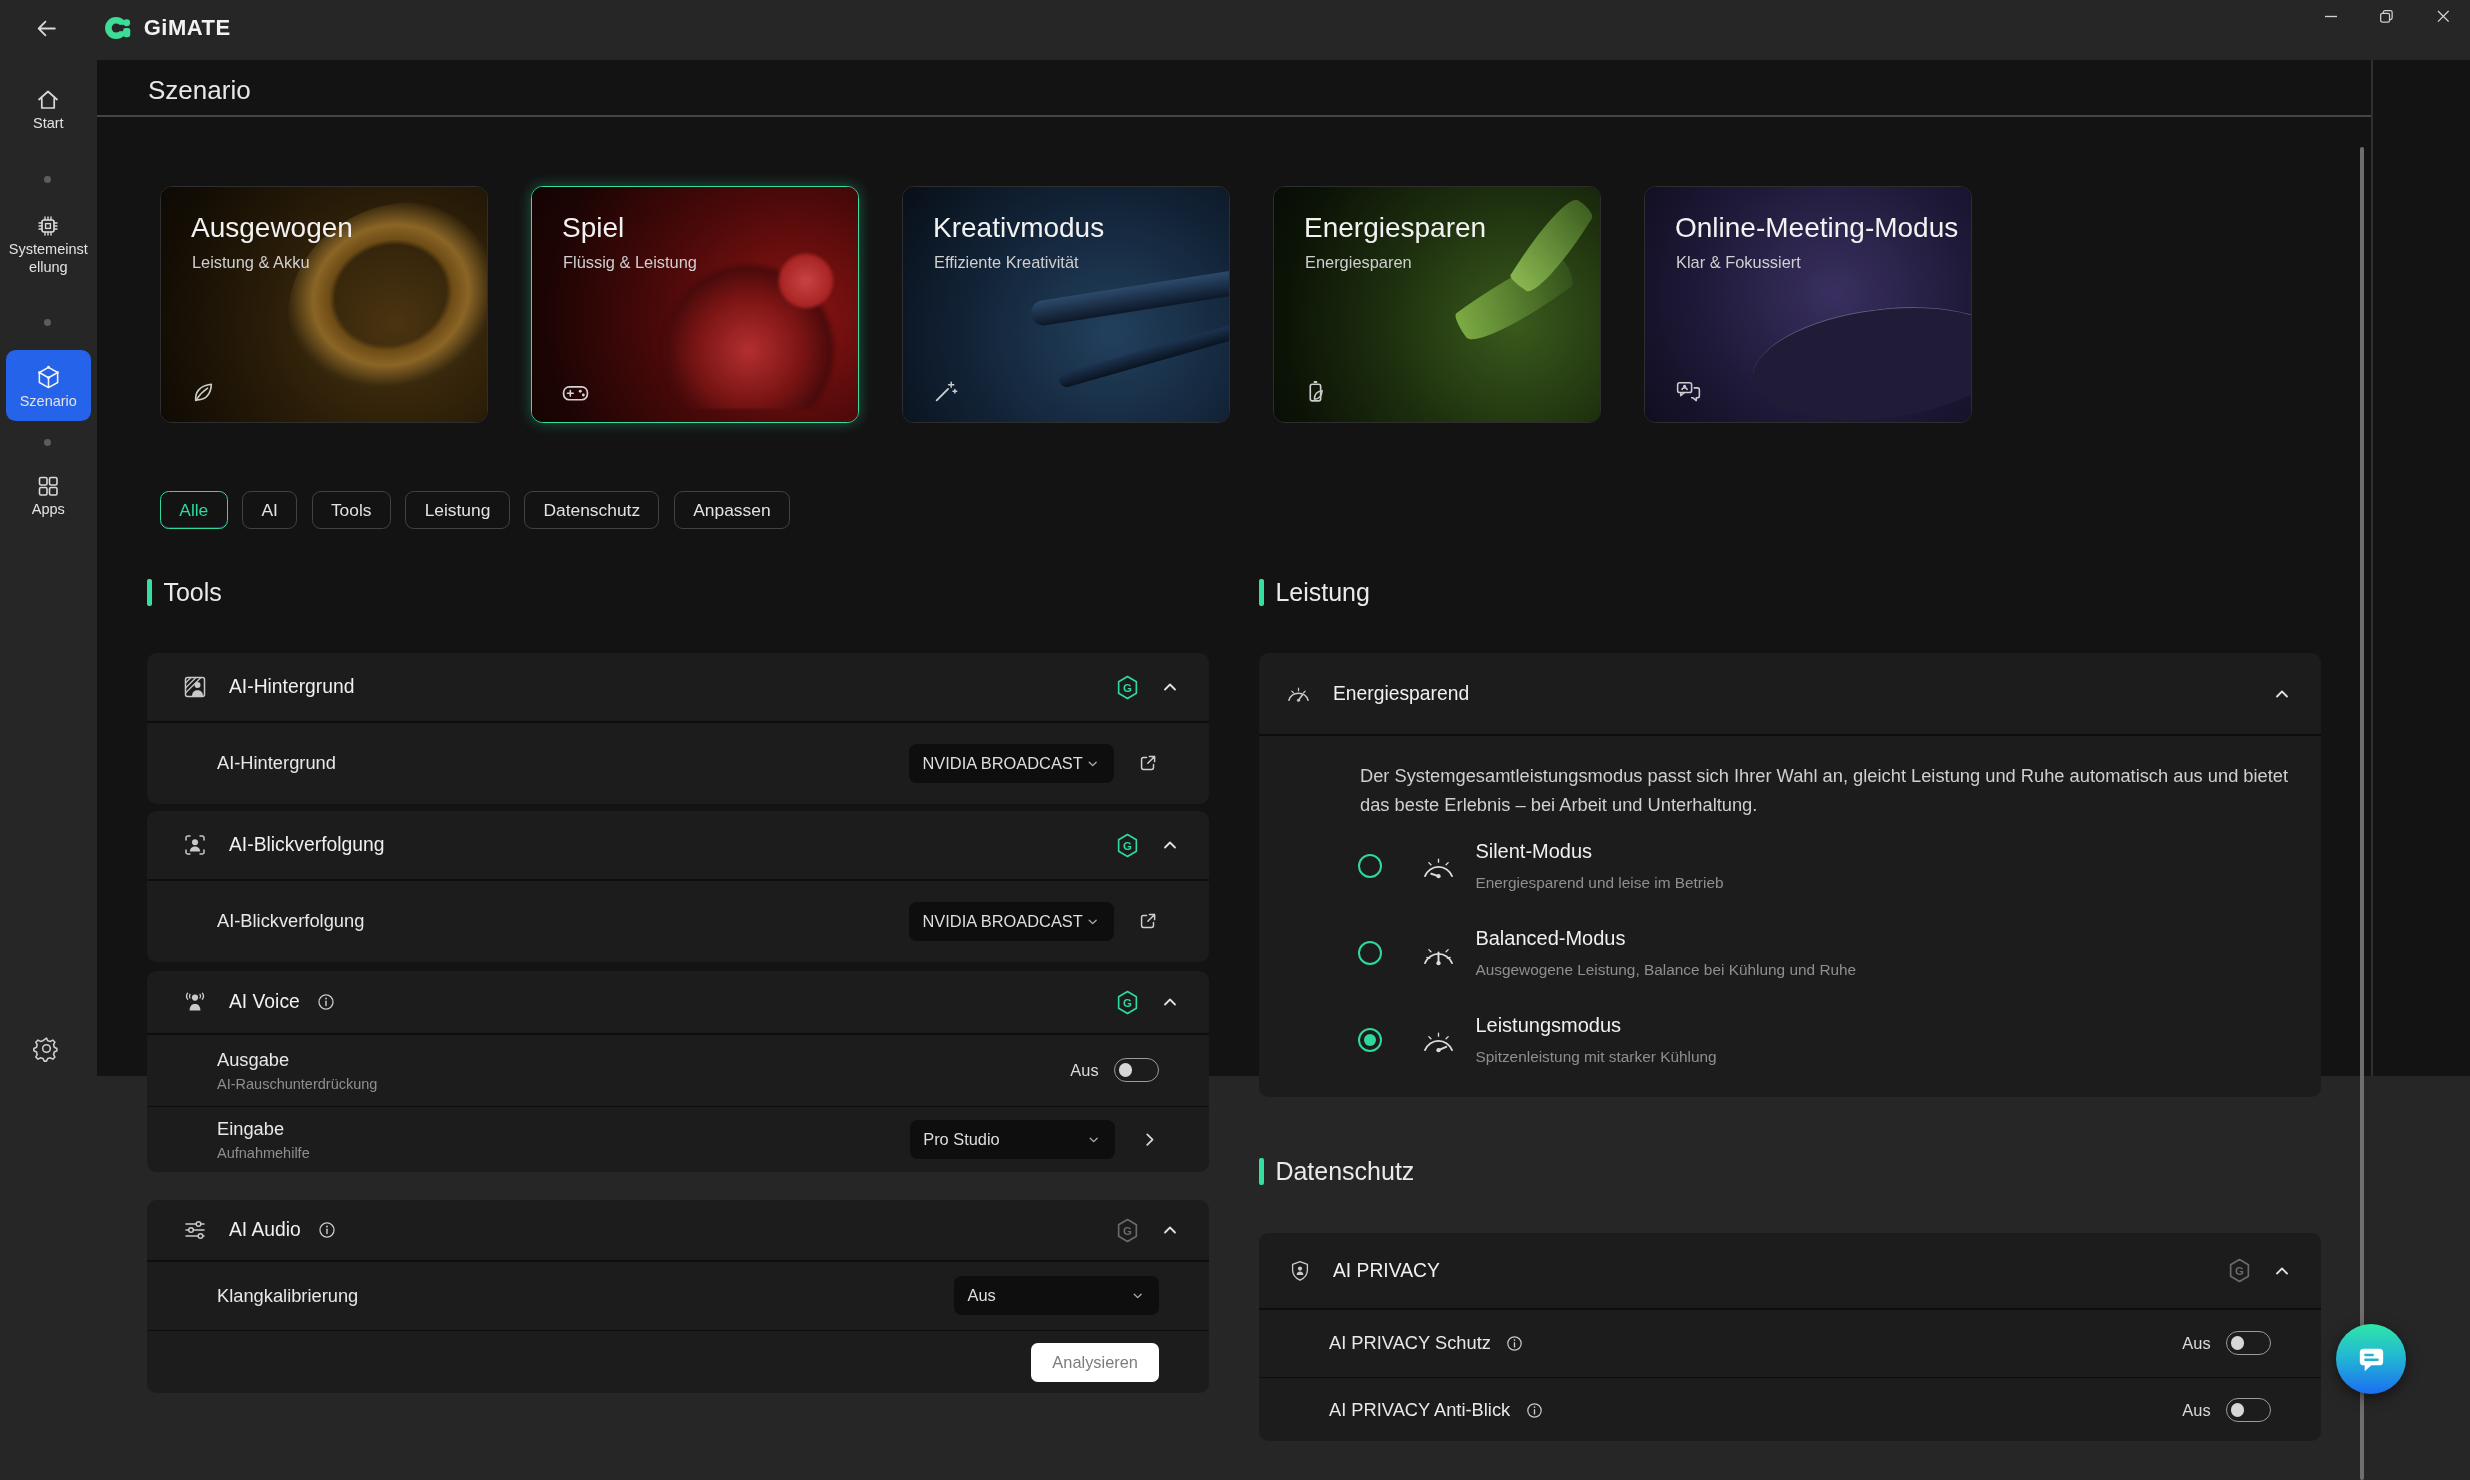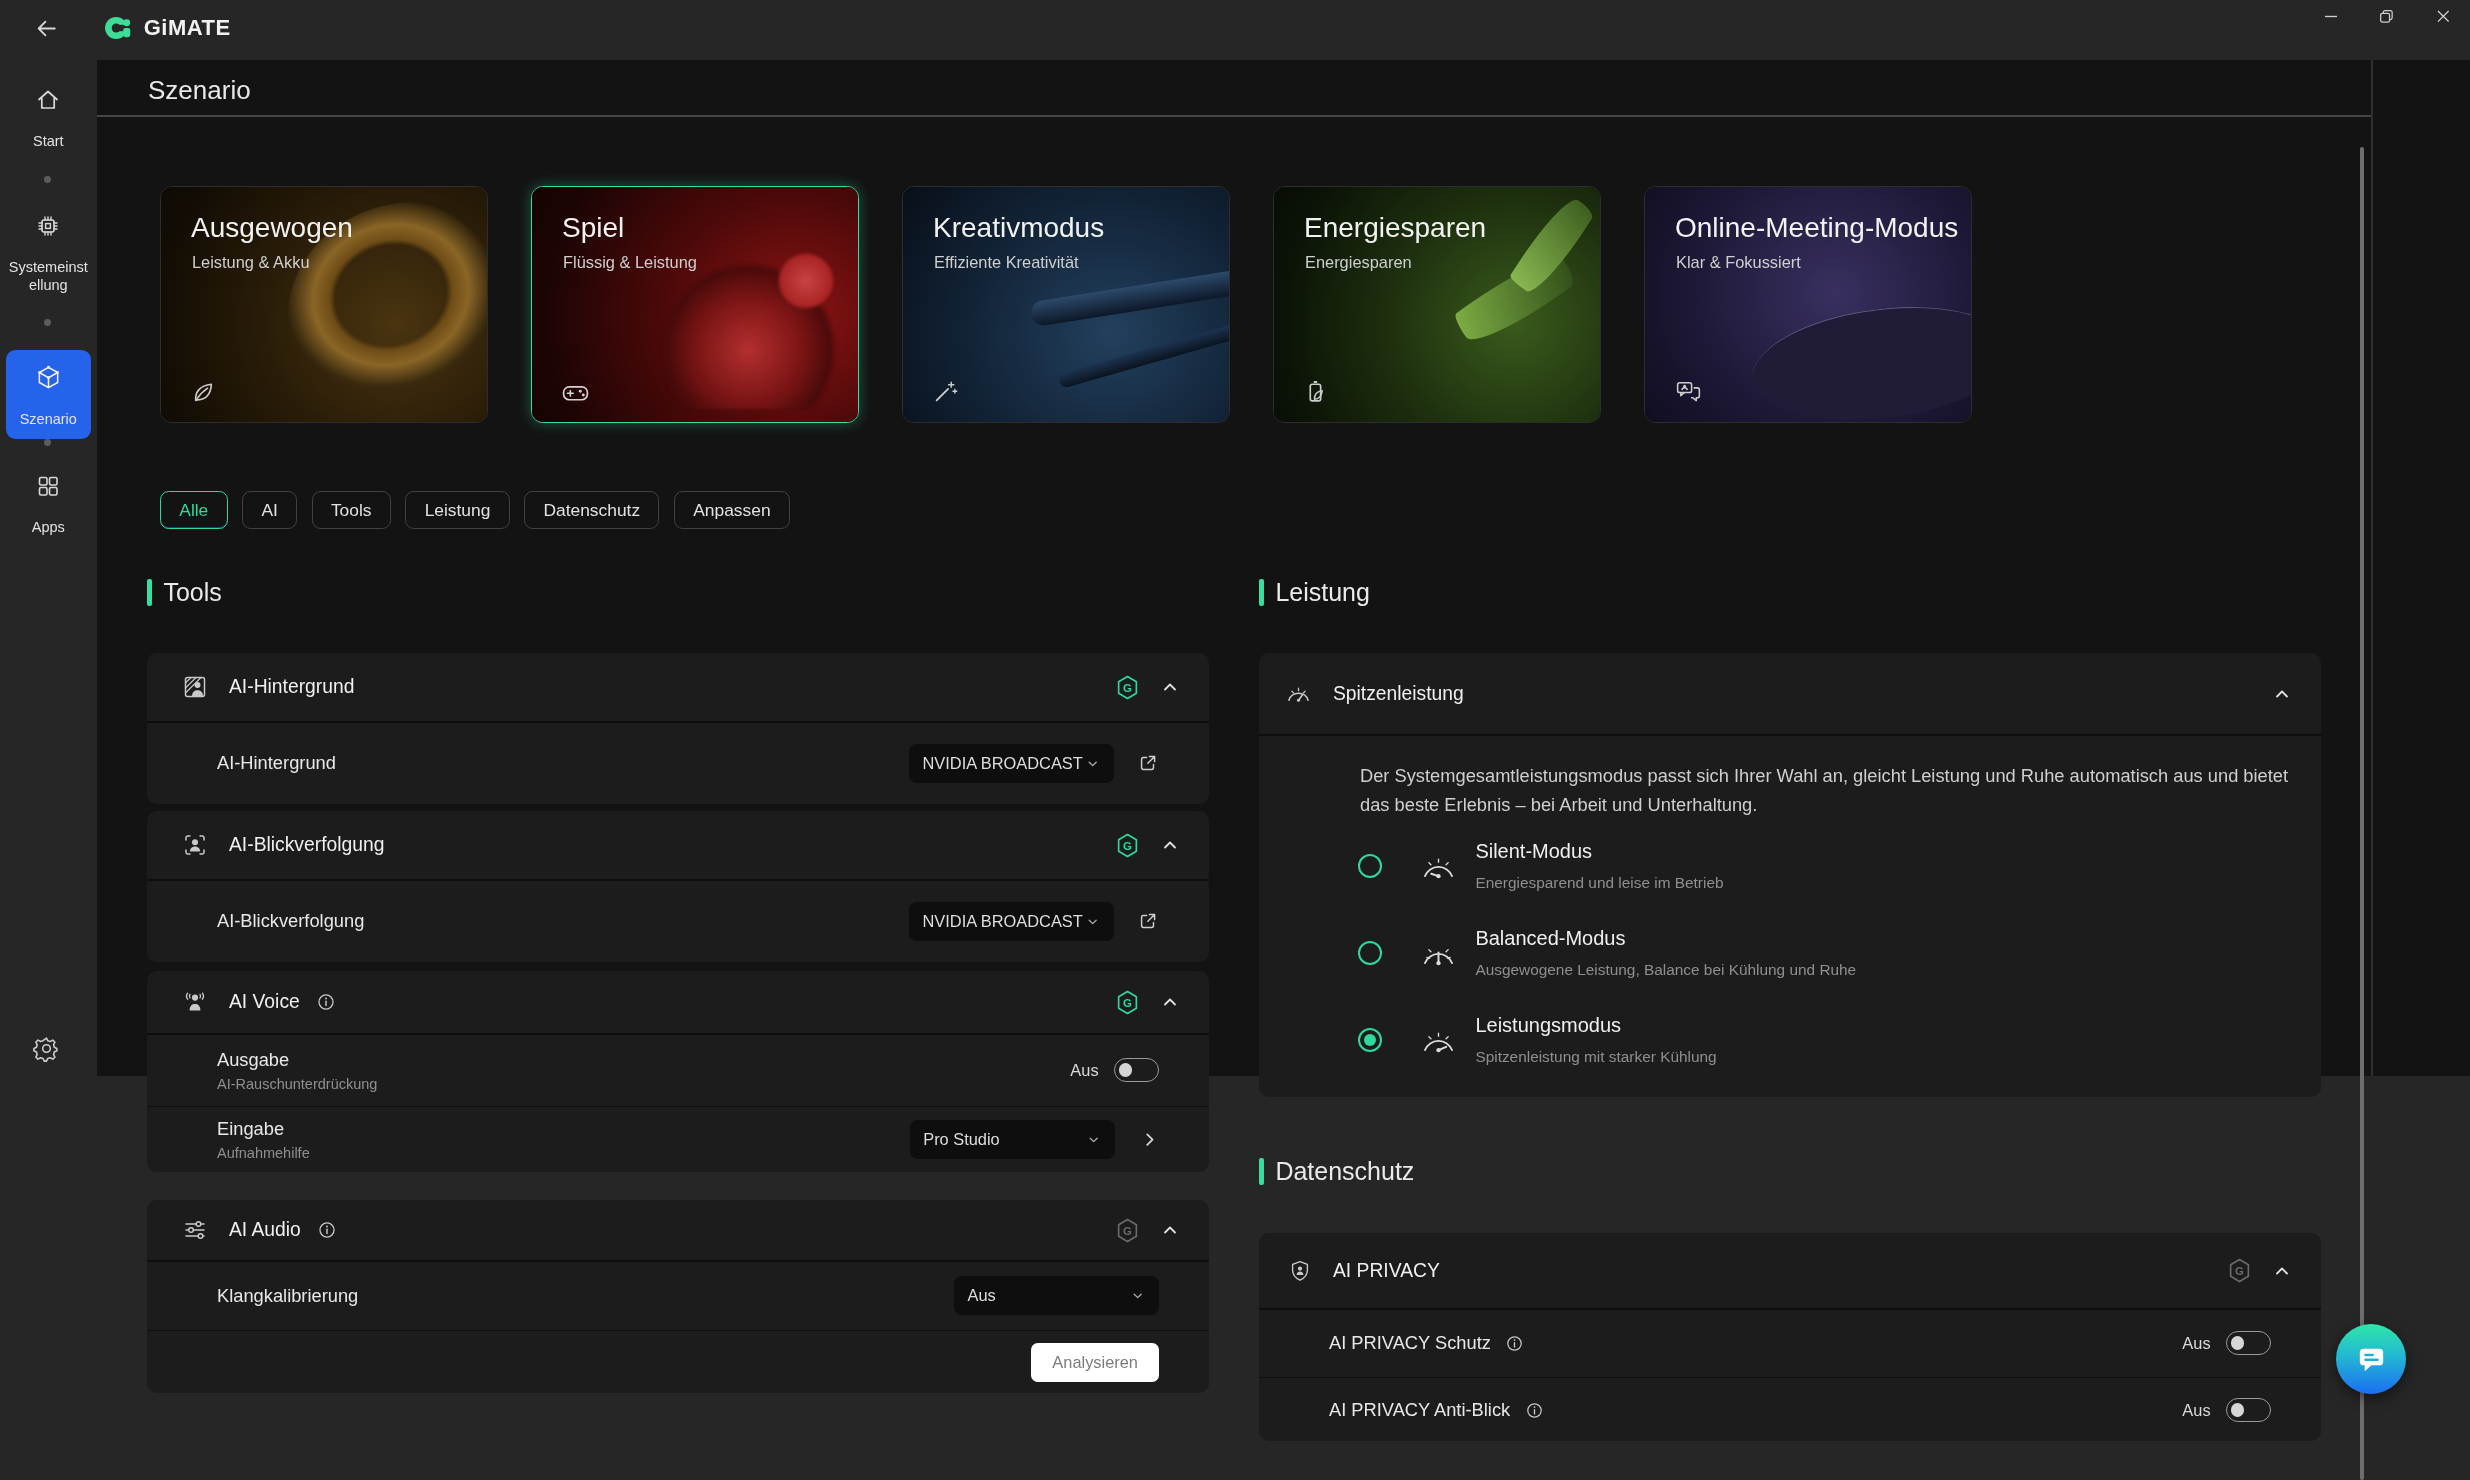--- a/index.html
+++ b/index.html
@@ -11,21 +11,21 @@
   .titlebar { position:absolute; top:0; left:0; right:0; height:60px; }
   .back-btn { position:absolute; left:33px; top:16.4px; width:29px; height:25px; cursor:pointer; }
   .logo { position:absolute; left:104px; top:15.4px; display:flex; align-items:center; gap:9.7px; }
   .logo-text { color:#f2f2f2; font-size:22px; font-weight:bold; letter-spacing:0.5px; }
   .win-controls { position:absolute; right:0; top:0; display:flex; }
   .win-btn { width:56px; height:33px; display:flex; align-items:center; justify-content:center; cursor:pointer; }
 
   
   .sidebar { position:absolute; top:60px; left:0; width:97px; bottom:0; }
   .side-item { position:absolute; left:5.8px; width:85px; display:flex; flex-direction:column;
-    align-items:center; gap:19px; color:#e3e3e3; font-size:14.5px; text-align:center; cursor:pointer; }
+    align-items:center; gap:1px; color:#e3e3e3; font-size:14.5px; text-align:center; cursor:pointer; }
   .side-item .lbl { line-height:18.3px; word-wrap:break-word; max-width:85px; }
   .side-item.active { background:#2563eb; border-radius:9.7px; padding:13.5px 0 11.6px; }
   .side-dot { position:absolute; left:44px; width:6.8px; height:6.8px; border-radius:50%; background:#5c5c5c; }
   .side-gear { position:absolute; left:33px; bottom:11.6px; width:29px; height:29px; cursor:pointer; }
 
   
   .content { position:absolute; top:60px; left:97px; width:2374px; bottom:0; background:#131313; }
   .page-title { position:absolute; left:51px; top:15.4px; font-size:26px; color:#e8e8e8; }
   .page-divider { position:absolute; left:0; top:55px; width:2275px; height:1.9px; background:#454545; }
   .content-edge { position:absolute; left:2274px; top:0; bottom:0; width:1.9px; background:#2f2f2f; }
@@ -449,21 +449,21 @@
     </div>
 
     <div class="panel" style="left:1162px; top:593px; height:444px">
       <div class="panel-header" style="height:81px; padding-left:26px">
         <svg width="27" height="23" viewBox="0 0 28 24">
           <path d="M4 19 A10.5 10.5 0 0 1 24 19" fill="none" stroke="#c9c9c9" stroke-width="1.6" stroke-linecap="round"></path>
           <path d="M14 6.5 V9 M7 9.5 L8.7 11.2 M21 9.5 L19.3 11.2" stroke="#c9c9c9" stroke-width="1.3" stroke-linecap="round"></path>
           <path d="M14 19 L18 13.5" stroke="#c9c9c9" stroke-width="1.7" stroke-linecap="round"></path>
           <circle cx="14" cy="19" r="1.6" fill="#c9c9c9"></circle>
         </svg>
-        <span class="pt">Spitzenleistung</span>
+        <span class="pt">Energiesparend</span>
         <span class="spacer"></span>
         <svg width="20" height="20" viewBox="0 0 20 20" class="icon-btn">
           <path d="M5 12.5 L10 7.5 L15 12.5" fill="none" stroke="#e0e0e0" stroke-width="1.8" stroke-linecap="round" stroke-linejoin="round"></path>
         </svg>
       </div>
       <div class="hr"></div>
       <p class="perf-desc">Der Systemgesamtleistungsmodus passt sich Ihrer Wahl an, gleicht Leistung und Ruhe automatisch aus und bietet das beste Erlebnis – bei Arbeit und Unterhaltung.</p>
 
       <div class="mode-row">
         <div class="radio"></div>

